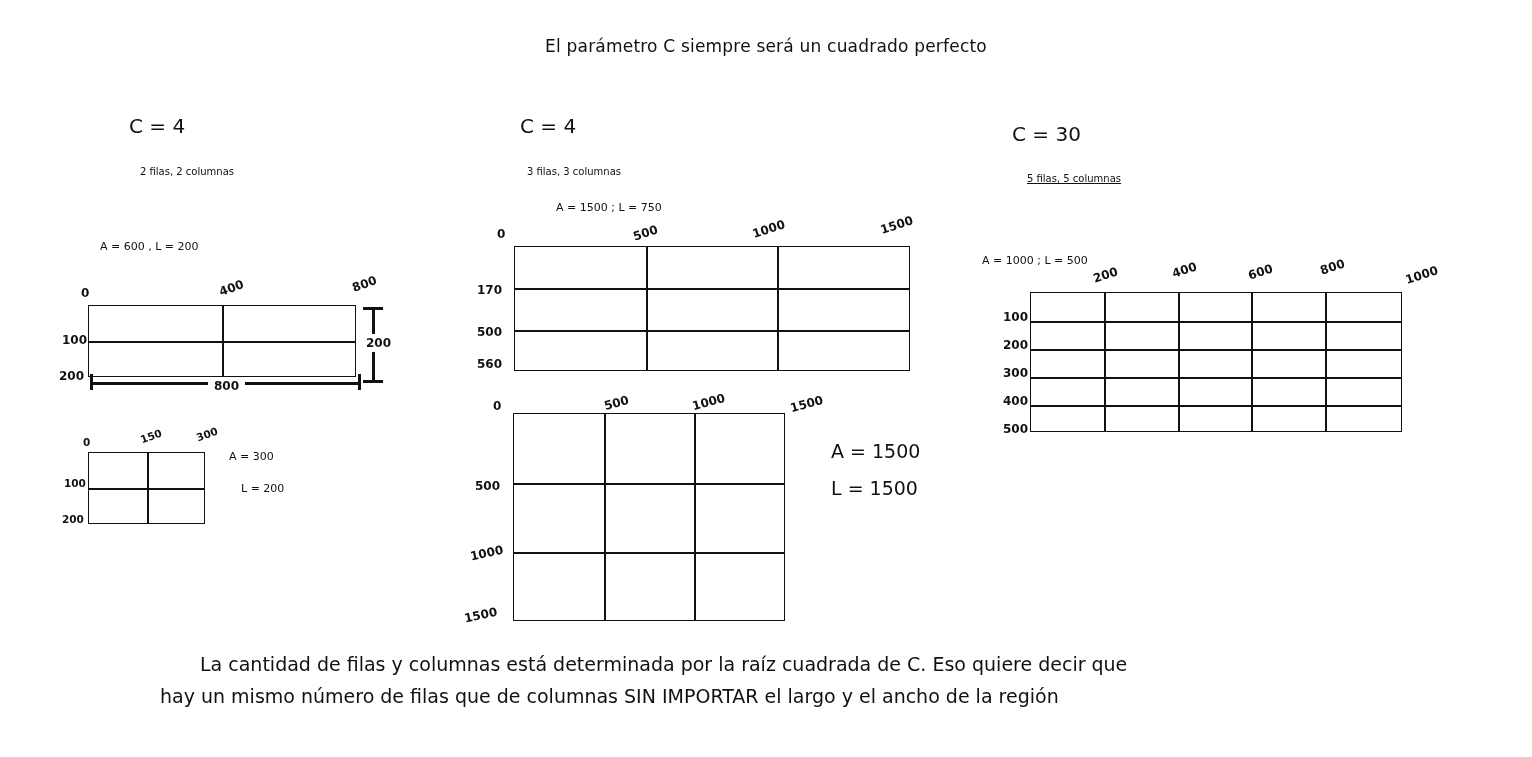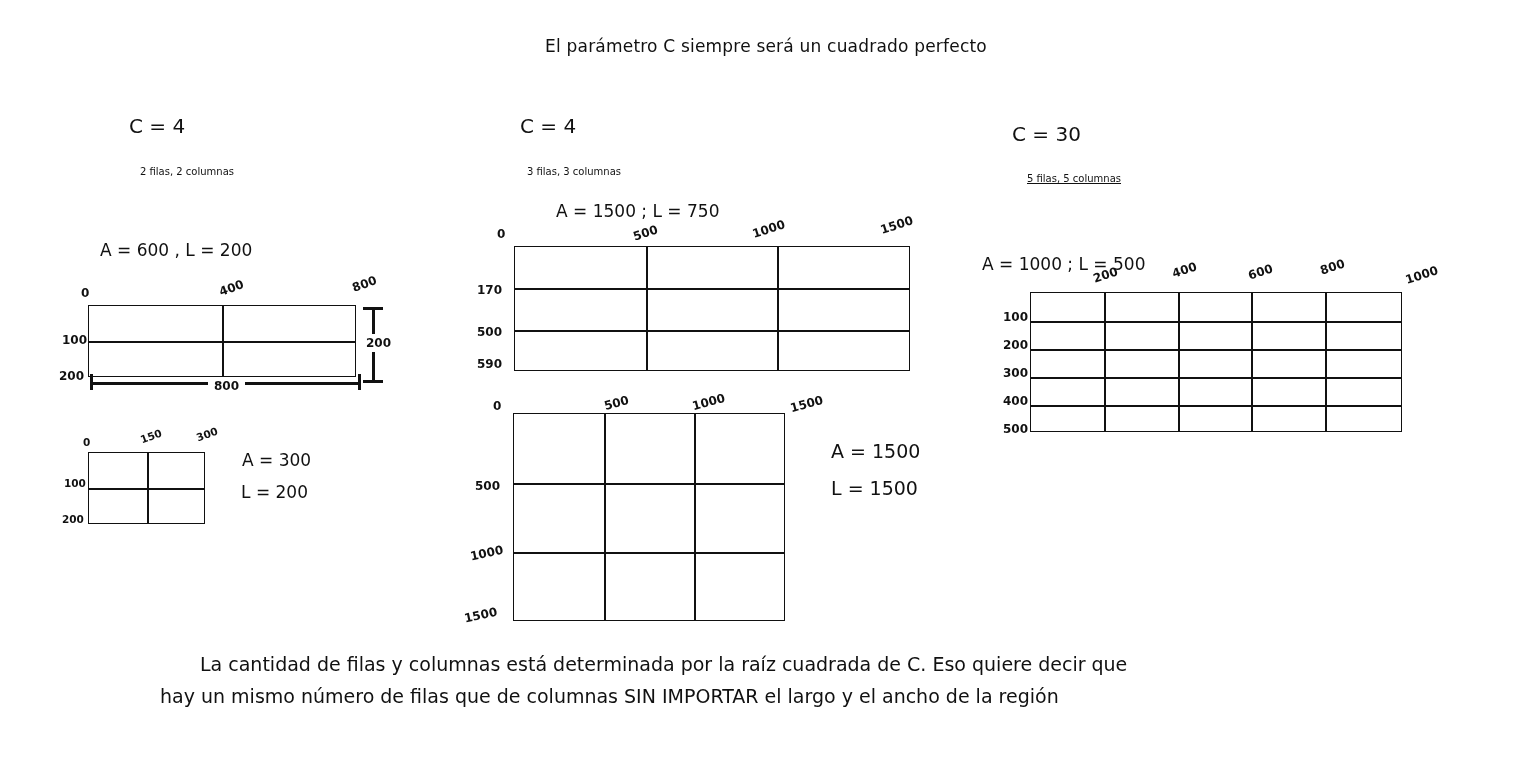--- a/index.html
+++ b/index.html
@@ -25,21 +25,21 @@
   #title {
     left: 0; top: 36px;
     width: 1532px;
     text-align: center;
     font-size: 17px;
     letter-spacing: .2px;
   }
   
   .c-label { font-size: 20px; }
   .sub-label { font-size: 10px; }
-  .al-label { font-size: 17px; }
+  .al-label { font-size: 11px; }
   .tick { font-size: 12px; font-weight: bold; }
   .tick-sm { font-size: 10.5px; font-weight: bold; }
   .big-al { font-size: 19px; }
 
   
   .grid {
     position: absolute;
     box-sizing: border-box;
     border: 1.6px solid #111;
   }
@@ -95,41 +95,41 @@
 <div class="grid" id="grid-c4-b" style="left:88px; top:452px; width:117px; height:72px;">
   <div class="vline" style="left:58px;"></div>
   <div class="hline" style="top:35px;"></div>
 </div>
 <div class="abs hand tick-sm" style="left:83px; top:436px;">0</div>
 <div class="abs hand tick-sm" style="left:140px; top:430px; transform:rotate(-20deg);">150</div>
 <div class="abs hand tick-sm" style="left:196px; top:428px; transform:rotate(-20deg);">300</div>
 <div class="abs hand tick-sm" style="left:64px; top:477px;">100</div>
 <div class="abs hand tick-sm" style="left:62px; top:513px;">200</div>
 
-<div class="abs hand al-label" style="left:242px; top:450px;">A = 300</div>
+<div class="abs hand al-label" style="left:229px; top:450px;">A = 300</div>
 <div class="abs hand al-label" style="left:241px; top:482px;">L = 200</div>
 
 <div class="abs hand c-label" style="left:520px; top:114px;">C = 4</div>
 <div class="abs hand sub-label" style="left:527px; top:166px;">3 filas, 3 columnas</div>
 
 <div class="abs hand al-label" style="left:556px; top:201px;">A = 1500 ;  L = 750</div>
 
 <div class="grid" id="grid-c9-a" style="left:514px; top:246px; width:396px; height:125px;">
   <div class="vline" style="left:131px;"></div>
   <div class="vline" style="left:262px;"></div>
   <div class="hline" style="top:41px;"></div>
   <div class="hline" style="top:83px;"></div>
 </div>
 <div class="abs hand tick" style="left:497px; top:227px;">0</div>
 <div class="abs hand tick" style="left:633px; top:226px; transform:rotate(-18deg);">500</div>
 <div class="abs hand tick" style="left:752px; top:222px; transform:rotate(-18deg);">1000</div>
 <div class="abs hand tick" style="left:880px; top:218px; transform:rotate(-18deg);">1500</div>
 <div class="abs hand tick" style="left:477px; top:283px;">170</div>
 <div class="abs hand tick" style="left:477px; top:325px;">500</div>
-<div class="abs hand tick" style="left:477px; top:357px;">590</div>
+<div class="abs hand tick" style="left:477px; top:357px;">560</div>
 
 <div class="grid" id="grid-c9-b" style="left:513px; top:413px; width:272px; height:208px;">
   <div class="vline" style="left:90px;"></div>
   <div class="vline" style="left:180px;"></div>
   <div class="hline" style="top:69px;"></div>
   <div class="hline" style="top:138px;"></div>
 </div>
 <div class="abs hand tick" style="left:493px; top:399px;">0</div>
 <div class="abs hand tick" style="left:604px; top:396px; transform:rotate(-15deg);">500</div>
 <div class="abs hand tick" style="left:692px; top:395px; transform:rotate(-15deg);">1000</div>

